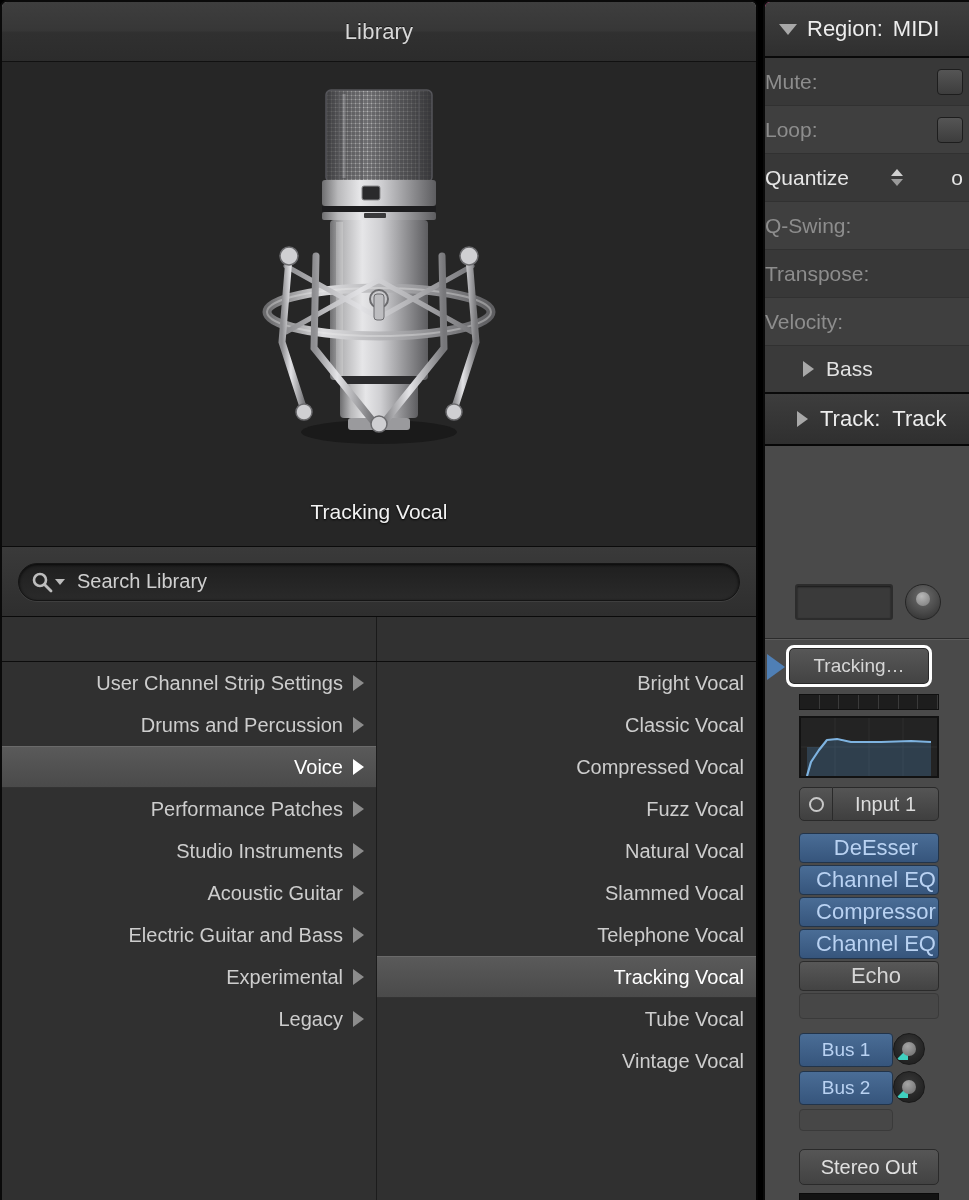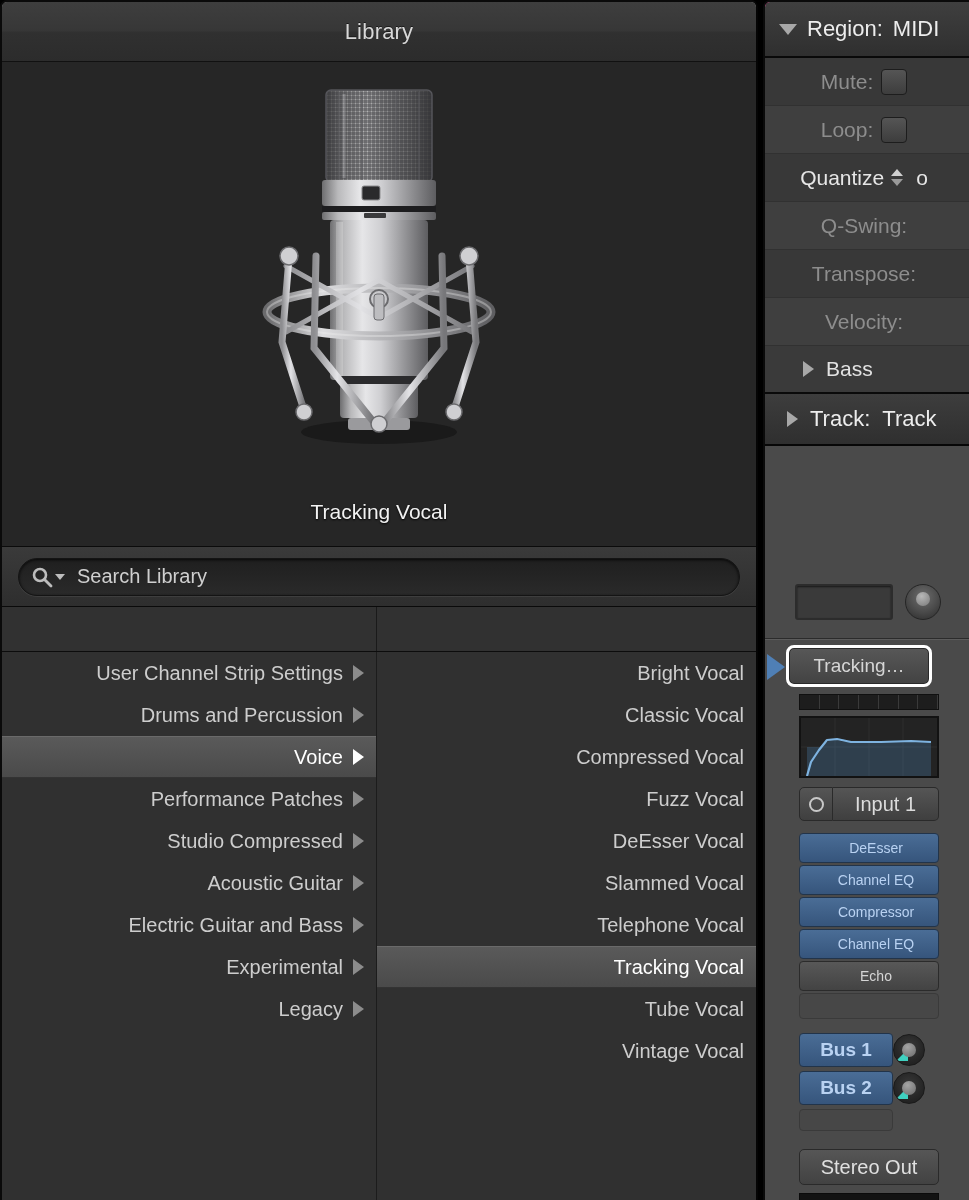--- a/index.html
+++ b/index.html
@@ -48,21 +48,21 @@
     text-shadow: 0 1px 2px #000;
   }
   .mic-wrap {
     position: absolute; left: 50%; top: 18px;
     transform: translateX(-50%);
     width: 270px; height: 400px;
   }
 
   
   .search-area {
-    height: 60px;
+    height: 70px;
     background: linear-gradient(to bottom,#3a3a3a,#2e2e2e);
     border-bottom: 1px solid #0a0a0a;
     display: flex; align-items: center; padding: 0 16px; justify-content: flex-end;
   }
   .search-field {
     flex: 1; height: 38px;
     background: linear-gradient(to bottom,#1f1f1f,#2a2a2a);
     border: 1px solid #141414;
     border-radius: 19px;
     box-shadow: inset 0 1px 3px rgba(0,0,0,.8), 0 1px 0 rgba(255,255,255,.07);
@@ -133,21 +133,21 @@
     border-right: 9px solid transparent;
     border-top: 11px solid #a8a8a8; flex: none;
   }
   .tri-right {
     width: 0; height: 0;
     border-top: 8px solid transparent;
     border-bottom: 8px solid transparent;
     border-left: 11px solid #a8a8a8; flex: none;
   }
   .param-row {
-    height: 48px; display: flex; align-items: center; justify-content: center;
+    height: 48px; display: flex; align-items: center; justify-content: space-between;
     padding-right: 6px; font-size: 21px; color: #8d8d8d;
     border-bottom: 1px solid #313131;
   }
   .param-row.alt { background: #3f3f3f; }
   .param-row.dark { background: #383838; }
   .param-row.bright { color: #e6e6e6; }
   .param-row .ctl {
     width: 26px; height: 26px; margin-left: 8px; flex: none;
     background: linear-gradient(to bottom,#555,#3d3d3d);
     border: 1px solid #1d1d1d; border-radius: 4px;
@@ -160,21 +160,21 @@
   .stepper i.dn { border-top:7px solid #9a9a9a; }
   .val-clip { font-size:21px; color:#e6e6e6; margin-left:6px; }
 
   .more-row {
     height: 48px; display: flex; align-items: center; gap: 12px;
     padding-left: 38px; font-size: 21px; color: #e2e2e2;
     background: #3a3a3a; border-bottom: 2px solid #0a0a0a;
   }
   .track-row {
     height: 52px; display: flex; align-items: center; gap: 12px;
-    padding-left: 22px; font-size: 22px; color: #ededed;
+    padding-left: 32px; font-size: 22px; color: #ededed;
     background: linear-gradient(to bottom,#3d3d3d,#2f2f2f);
     border-bottom: 2px solid #070707; white-space: nowrap; overflow: hidden;
   }
 
   
   .chan {
     position: relative;
     height: calc(1200px - 56px - 48px*6 - 48px - 52px);
     background: #4a4a4a;
   }
@@ -236,36 +236,36 @@
     flex:1; background: linear-gradient(to bottom,#555,#3f3f3f);
     border:1px solid #2a2a2a; border-left:none; border-radius:0 5px 5px 0;
     display:flex;align-items:center;justify-content:center;
     font-size:20px;color:#dcdcdc;
   }
   .slots { margin: 12px 0 0 34px; width: 140px; }
   .slot {
     height: 30px; margin-bottom: 2px;
     border:1px solid #22344a; border-radius: 4px;
     display:flex;align-items:center;justify-content:center;
-    font-size:14px;
+    font-size:22px;
     padding-left:14px;
   }
   .slot.active {
     background: linear-gradient(to bottom,#4a6d96,#36557c);
     color:#b9d2f2;
   }
   .slot.bypass {
     background: linear-gradient(to bottom,#585858,#434343);
     border-color:#2b2b2b; color:#d5d5d5;
   }
   .slot.empty {
     background: #474747; border-color:#3a3a3a; height: 26px;
   }
   .sends { margin: 14px 0 0 34px; width: 158px; }
-  .send-row { display:flex; align-items:center; margin-bottom:4px;font-weight:bold; }
+  .send-row { display:flex; align-items:flex-start; margin-bottom:4px; }
   .send-btn {
     width: 94px; height: 34px;
     background: linear-gradient(to bottom,#4a6d96,#36557c);
     border:1px solid #22344a; border-radius:4px;
     display:flex;align-items:center;justify-content:center;
     font-size:19px;color:#b9d2f2;
   }
   .send-knob {
     width: 32px; height: 32px; border-radius:50%;
     background: radial-gradient(circle at 50% 40%, #3a3a3a 0%, #262626 60%, #1b1b1b 100%);
@@ -421,21 +421,21 @@
           </div>
           <div class="row selected">
             <span class="lbl">Voice</span>
             <span class="arrow"></span>
           </div>
           <div class="row">
             <span class="lbl">Performance Patches</span>
             <span class="arrow"></span>
           </div>
           <div class="row">
-            <span class="lbl">Studio Compressed</span>
+            <span class="lbl">Studio Instruments</span>
             <span class="arrow"></span>
           </div>
           <div class="row">
             <span class="lbl">Acoustic Guitar</span>
             <span class="arrow"></span>
           </div>
           <div class="row">
             <span class="lbl">Electric Guitar and Bass</span>
             <span class="arrow"></span>
           </div>
@@ -455,21 +455,21 @@
           <div class="row">
             <span class="lbl">Classic Vocal</span>
           </div>
           <div class="row">
             <span class="lbl">Compressed Vocal</span>
           </div>
           <div class="row">
             <span class="lbl">Fuzz Vocal</span>
           </div>
           <div class="row">
-            <span class="lbl">DeEsser Vocal</span>
+            <span class="lbl">Natural Vocal</span>
           </div>
           <div class="row">
             <span class="lbl">Slammed Vocal</span>
           </div>
           <div class="row">
             <span class="lbl">Telephone Vocal</span>
           </div>
           <div class="row selected">
             <span class="lbl">Tracking Vocal</span>
           </div>

